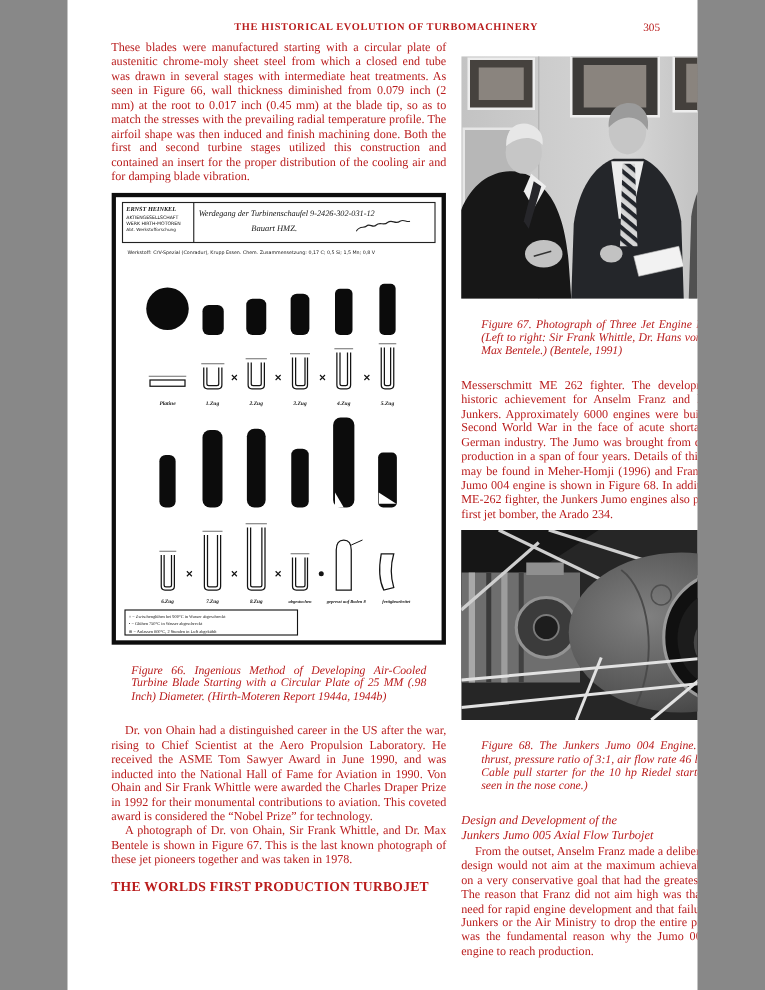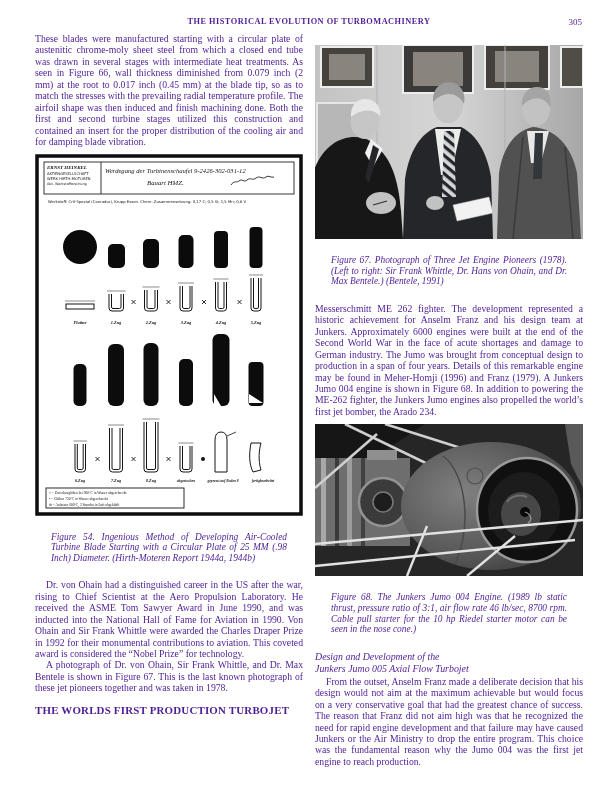--- a/index.html
+++ b/index.html
@@ -1,18 +1,18 @@
 <!DOCTYPE html>
 <html><head>
 <meta charset="utf-8">
 <style>
   html,body { margin:0; padding:0; background:#888; }
   .page {
-    position:relative; width:612px; height:792px; background:#ffffff;
-    font-family:"Liberation Serif", serif; color:#4c1d95; overflow:hidden;
+    position:relative; width:504px; height:792px; background:#ffffff;
+    font-family:"Liberation Serif", serif; color:#b91c1c; overflow:hidden;
     margin:0 auto;
   }
   .running-head { position:absolute; top:17px; left:36px; right:30px; height:14px; }
   .head-title { display:block; text-align:center; font-weight:bold; font-size:8.3px; letter-spacing:0.5px; }
   .head-page { position:absolute; right:0; top:0; font-size:9px; }
   .col { position:absolute; width:268px; }
   .col-left  { left:35px;  top:33px; }
   .col-right { left:315px; top:45px; }
   p.body { margin:0; font-size:9.7px; line-height:11.45px; text-align:justify; }
   p.indent { text-indent:11px; }
@@ -139,21 +139,21 @@
 
         <rect x="11" y="334" width="138" height="20" fill="none" stroke="#141414" stroke-width="0.9"></rect>
         <g font-size="3.5" class="tech">
           <text x="14" y="340">× = Zwischenglühen bei 900°C in Wasser abgeschreckt</text>
           <text x="14" y="346">• = Glühen 750°C in Wasser abgeschreckt</text>
           <text x="14" y="352">⊕ = Anlassen 600°C, 2 Stunden in Luft abgekühlt</text>
         </g>
       </svg>
     </div>
 
-    <p class="caption mt13">Figure 54. Ingenious Method of Developing Air-Cooled Turbine Blade Starting with a Circular Plate of 25 MM (.98 Inch) Diameter. (Hirth-Moteren Report 1944a, 1944b)</p>
+    <p class="caption mt13">Figure 66. Ingenious Method of Developing Air-Cooled Turbine Blade Starting with a Circular Plate of 25 MM (.98 Inch) Diameter. (Hirth-Moteren Report 1944a, 1944b)</p>
 
     <p class="body indent mt11">Dr. von Ohain had a distinguished career in the US after the war, rising to Chief Scientist at the Aero Propulsion Laboratory. He received the ASME Tom Sawyer Award in June 1990, and was inducted into the National Hall of Fame for Aviation in 1990. Von Ohain and Sir Frank Whittle were awarded the Charles Draper Prize in 1992 for their monumental contributions to aviation. This coveted award is considered the “Nobel Prize” for technology.</p>
     <p class="body indent">A photograph of Dr. von Ohain, Sir Frank Whittle, and Dr. Max Bentele is shown in Figure 67. This is the last known photograph of these jet pioneers together and was taken in 1978.</p>
 
     <h2 class="section-heading">THE WORLDS FIRST PRODUCTION TURBOJET</h2>
 
   </div>
 
   <div class="col col-right">
 

